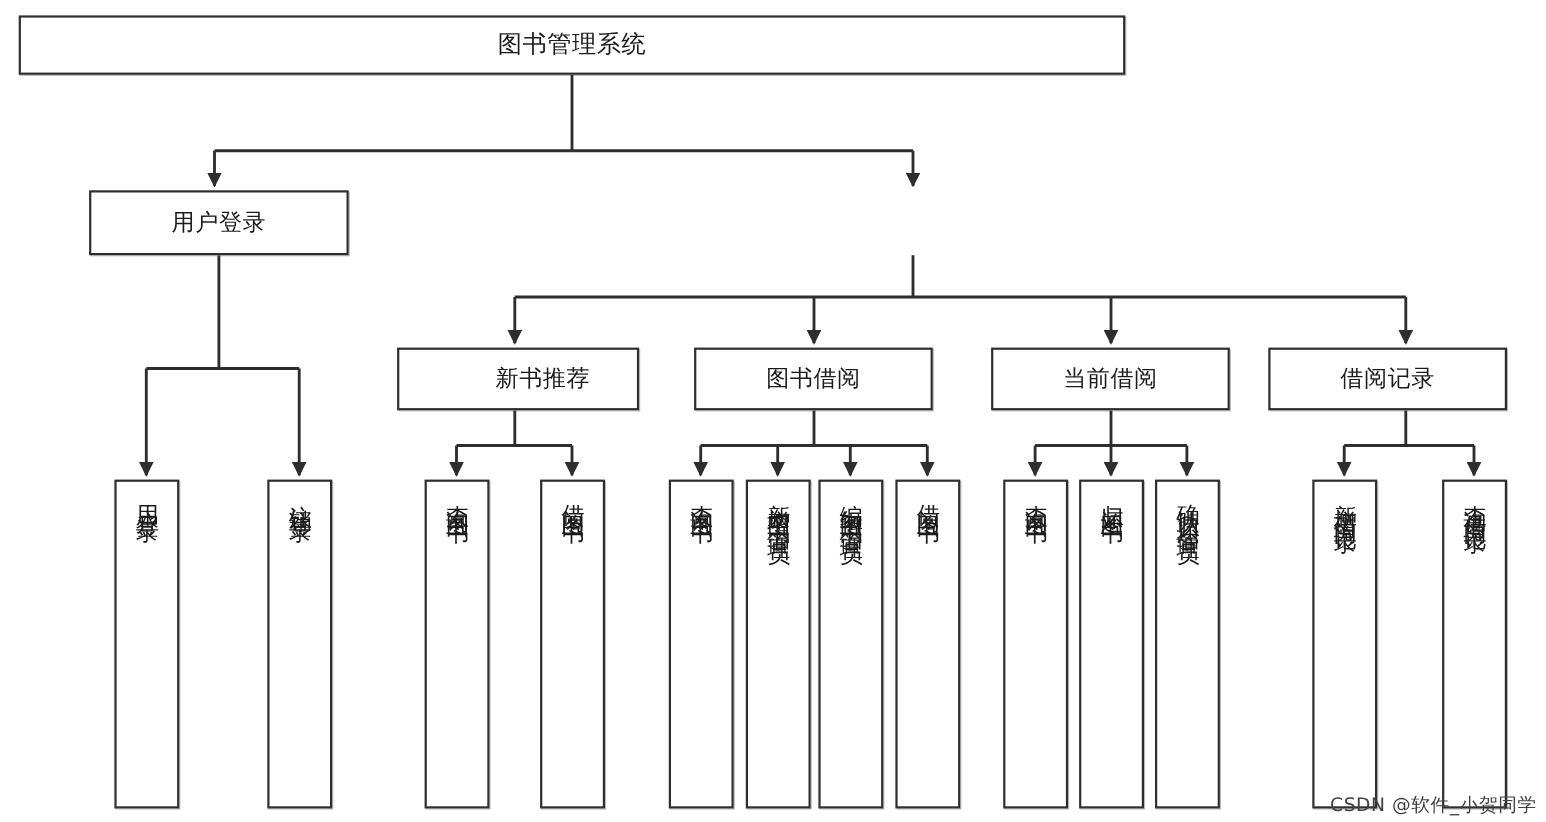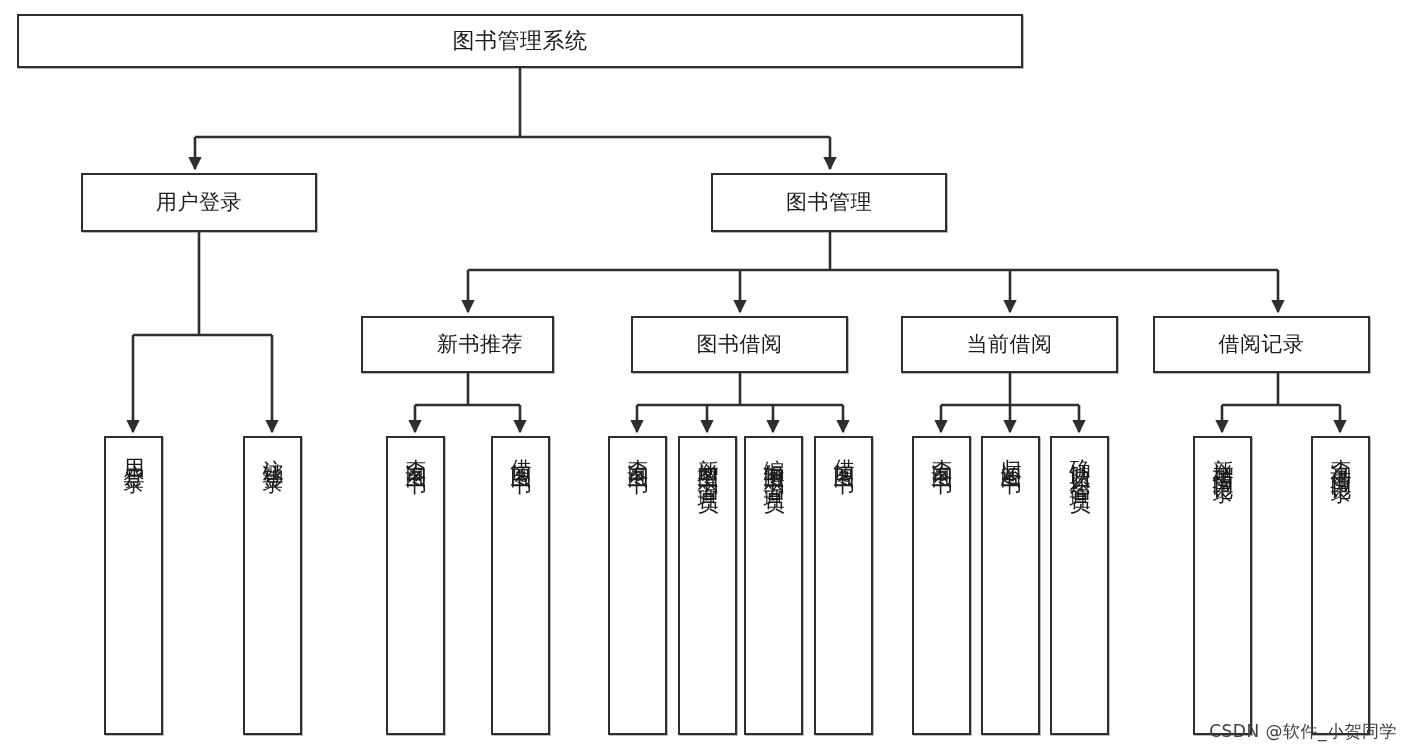--- a/index.html
+++ b/index.html
@@ -131,25 +131,22 @@
     </g>
   </svg>
 
   <div class="node horiz root" style="left:17px; top:14px; width:1006px; height:54px;">
     <span class="node-label">图书管理系统</span>
   </div>
 
   <div class="node horiz" style="left:81px; top:173px; width:236px; height:59px;">
     <span class="node-label">用户登录</span>
   </div>
-  <div class="node horiz" style="left:711px; top:173px; width:236px; height:59px;">
-    <span class="node-label">图书管理</span>
-  </div>
-
-  <div class="node horiz" style="left:361px; top:316px; width:193px; height:57px;padding-left:45px;">
+
+  <div class="node horiz" style="left:361px; top:316px; width:220px; height:57px;padding-left:45px;">
     <span class="node-label">新书推荐</span>
   </div>
   <div class="node horiz" style="left:901px; top:316px; width:217px; height:57px;">
     <span class="node-label">当前借阅</span>
   </div>
   <div class="node horiz" style="left:631px; top:316px; width:217px; height:57px;">
     <span class="node-label">图书借阅</span>
   </div>
   <div class="node horiz" style="left:1153px; top:316px; width:217px; height:57px;">
     <span class="node-label">借阅记录</span>

